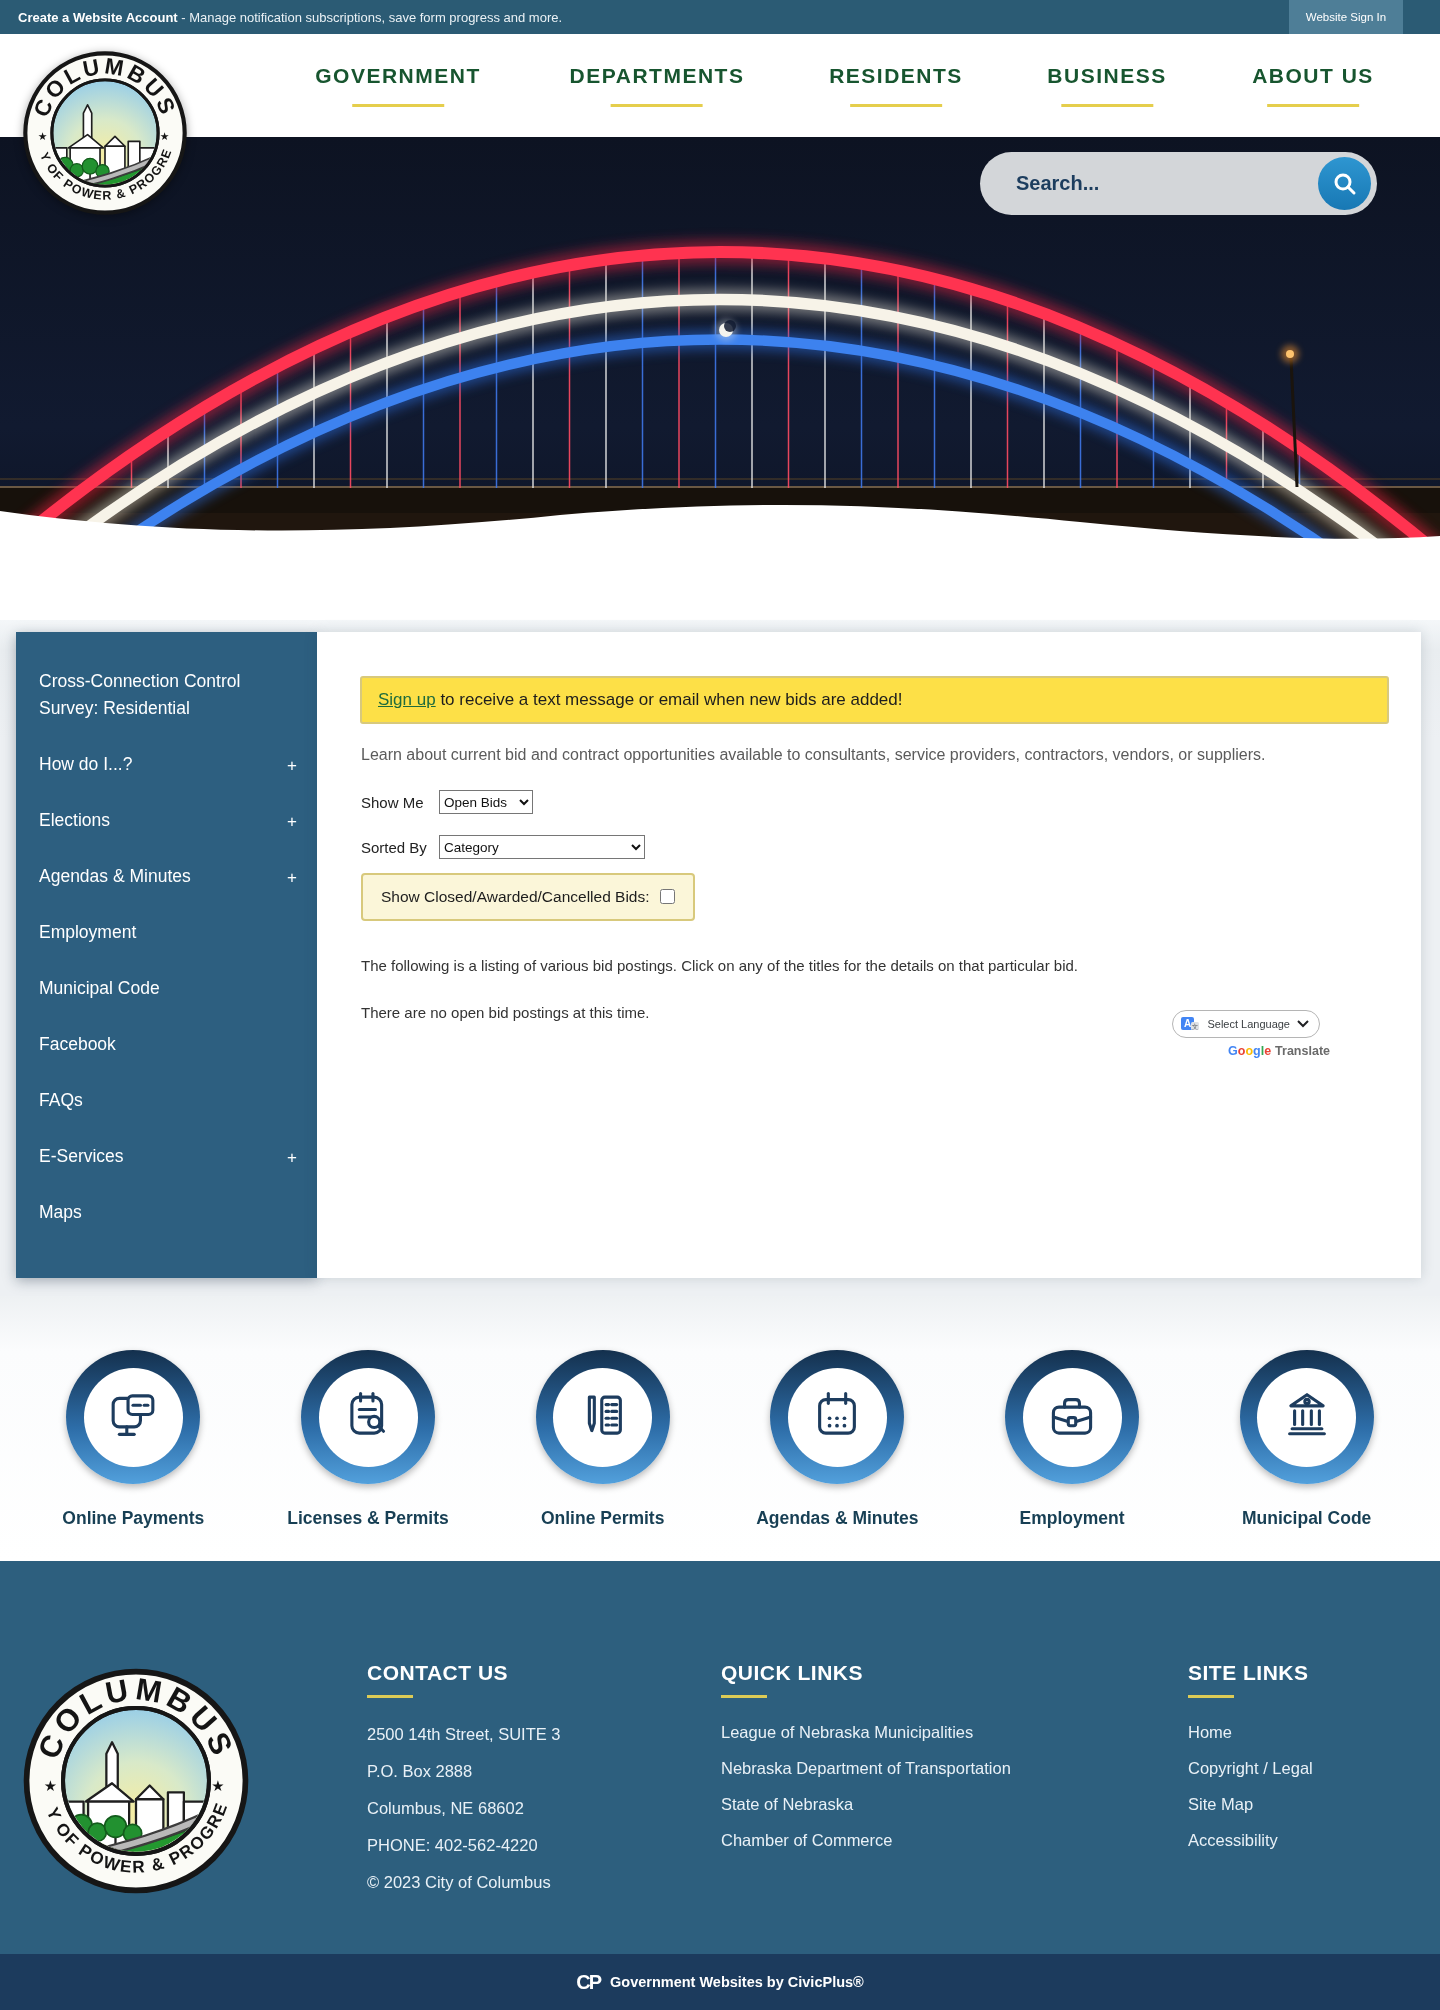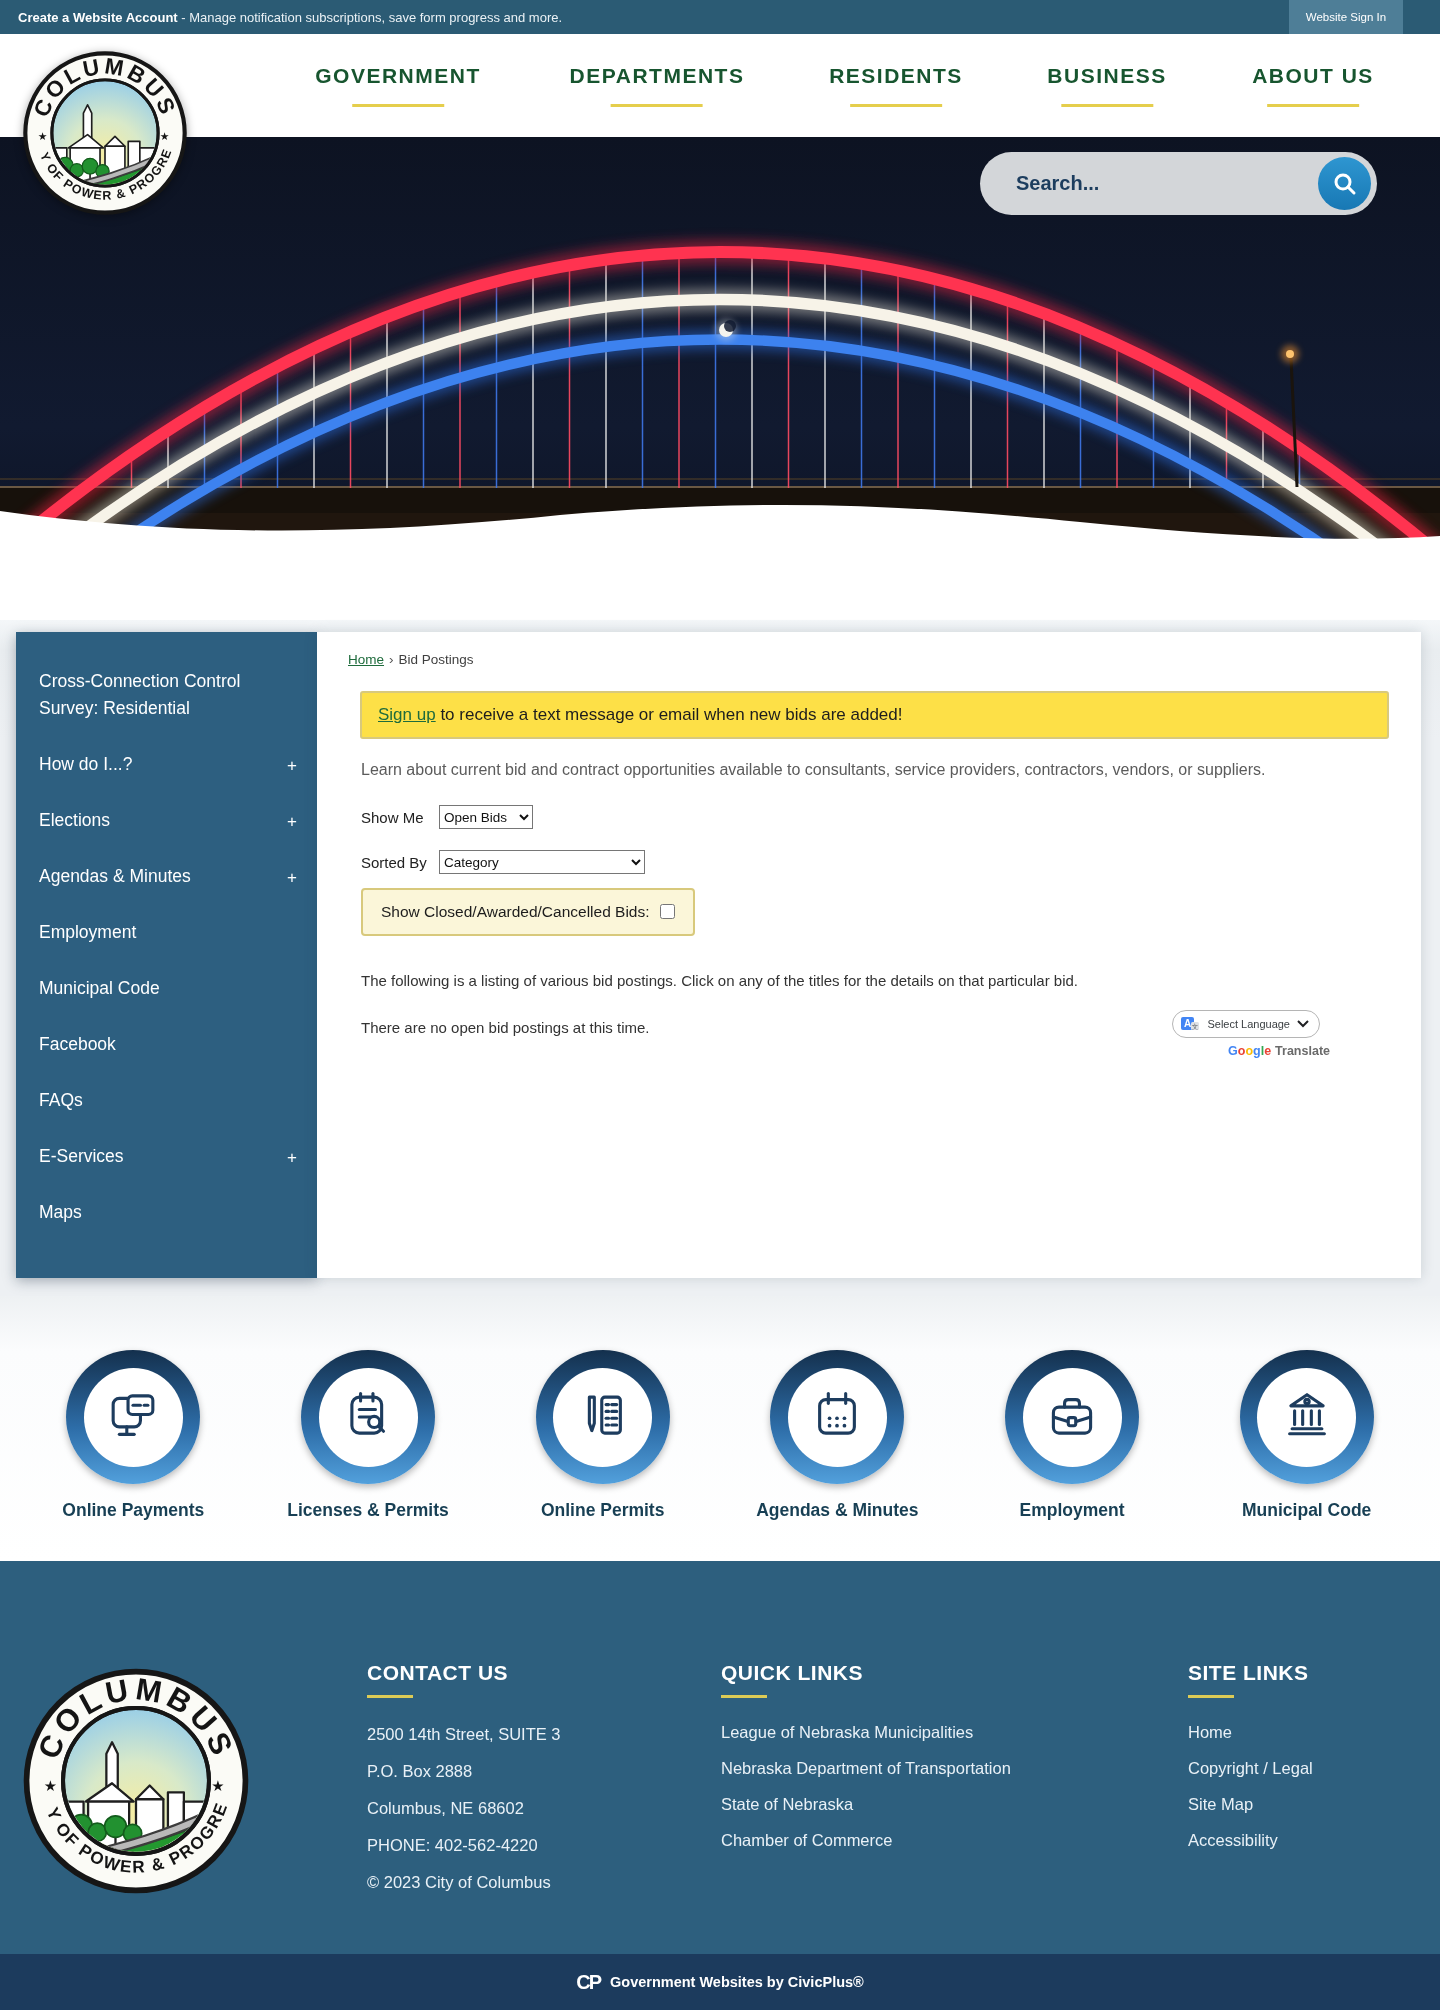--- a/index.html
+++ b/index.html
@@ -84,21 +84,21 @@
   .gt-translate { color:#6b6b6b; margin-left:4px; }
 
   
   .iconrow { height:265px; background:linear-gradient(180deg,#eef1f3 0px,#fbfcfd 55px,#ffffff 100%);
     display:flex; padding:54px 16px 0; }
   .tile { flex:1; text-align:center; cursor:pointer; }
   .ring { width:134px; height:134px; border-radius:50%; margin:0 auto;
     background:linear-gradient(180deg,#14304d 0%,#2d6da8 58%,#52a0dc 100%);
     display:flex; align-items:center; justify-content:center; box-shadow:0 3px 7px rgba(0,0,0,.28); }
   .ring-inner { width:99px; height:99px; background:#fff; border-radius:50%; display:flex; align-items:center; justify-content:center; }
-  .tile-label { margin-top:16px; font-size:17.5px; font-weight:bold; color:#173F54; }
+  .tile-label { margin-top:24px; font-size:17.5px; font-weight:bold; color:#173F54; }
   .tile-icon { stroke:#1d3c5e; stroke-width:5; fill:none; stroke-linecap:round; stroke-linejoin:round; }
 
   
   .footer { position:relative; height:393px; background:#2D5F7E; color:#fff; }
   .f-col { position:absolute; top:100px; }
   .f-contact { left:367px; } .f-quick { left:721px; } .f-site { left:1188px; }
   .f-heading { font-size:21px; font-weight:bold; letter-spacing:.5px; color:#fff; }
   .f-underline { width:46px; height:3px; background:#DCCB56; margin-top:10px; }
   .f-lines { margin-top:18px; font-size:16.5px; color:#E9F1F7; line-height:37px; }
   .f-link { display:block; font-size:16.5px; color:#E9F1F7; line-height:36px; cursor:pointer; text-decoration:none; }
@@ -315,23 +315,20 @@
       <div class="side-item">
         <span>E-Services</span>
         <span class="side-plus">+</span>
       </div>
       <div class="side-item">
         <span>Maps</span>
       </div>
     </nav>
 
     <div class="panel">
-      <div class="breadcrumb">
-        <span class="bc-home">Home</span><span class="bc-sep">›</span><span>Bid Postings</span>
-      </div>
 
       <div class="signup-banner">
         <span class="signup-link">Sign up</span><span> to receive a text message or email when new bids are added!</span>
       </div>
 
       <p class="intro">Learn about current bid and contract opportunities available to consultants, service providers, contractors, vendors, or suppliers.</p>
 
       <div class="form-row">
         <span class="form-label">Show Me</span>
         <select class="sel-showme">

